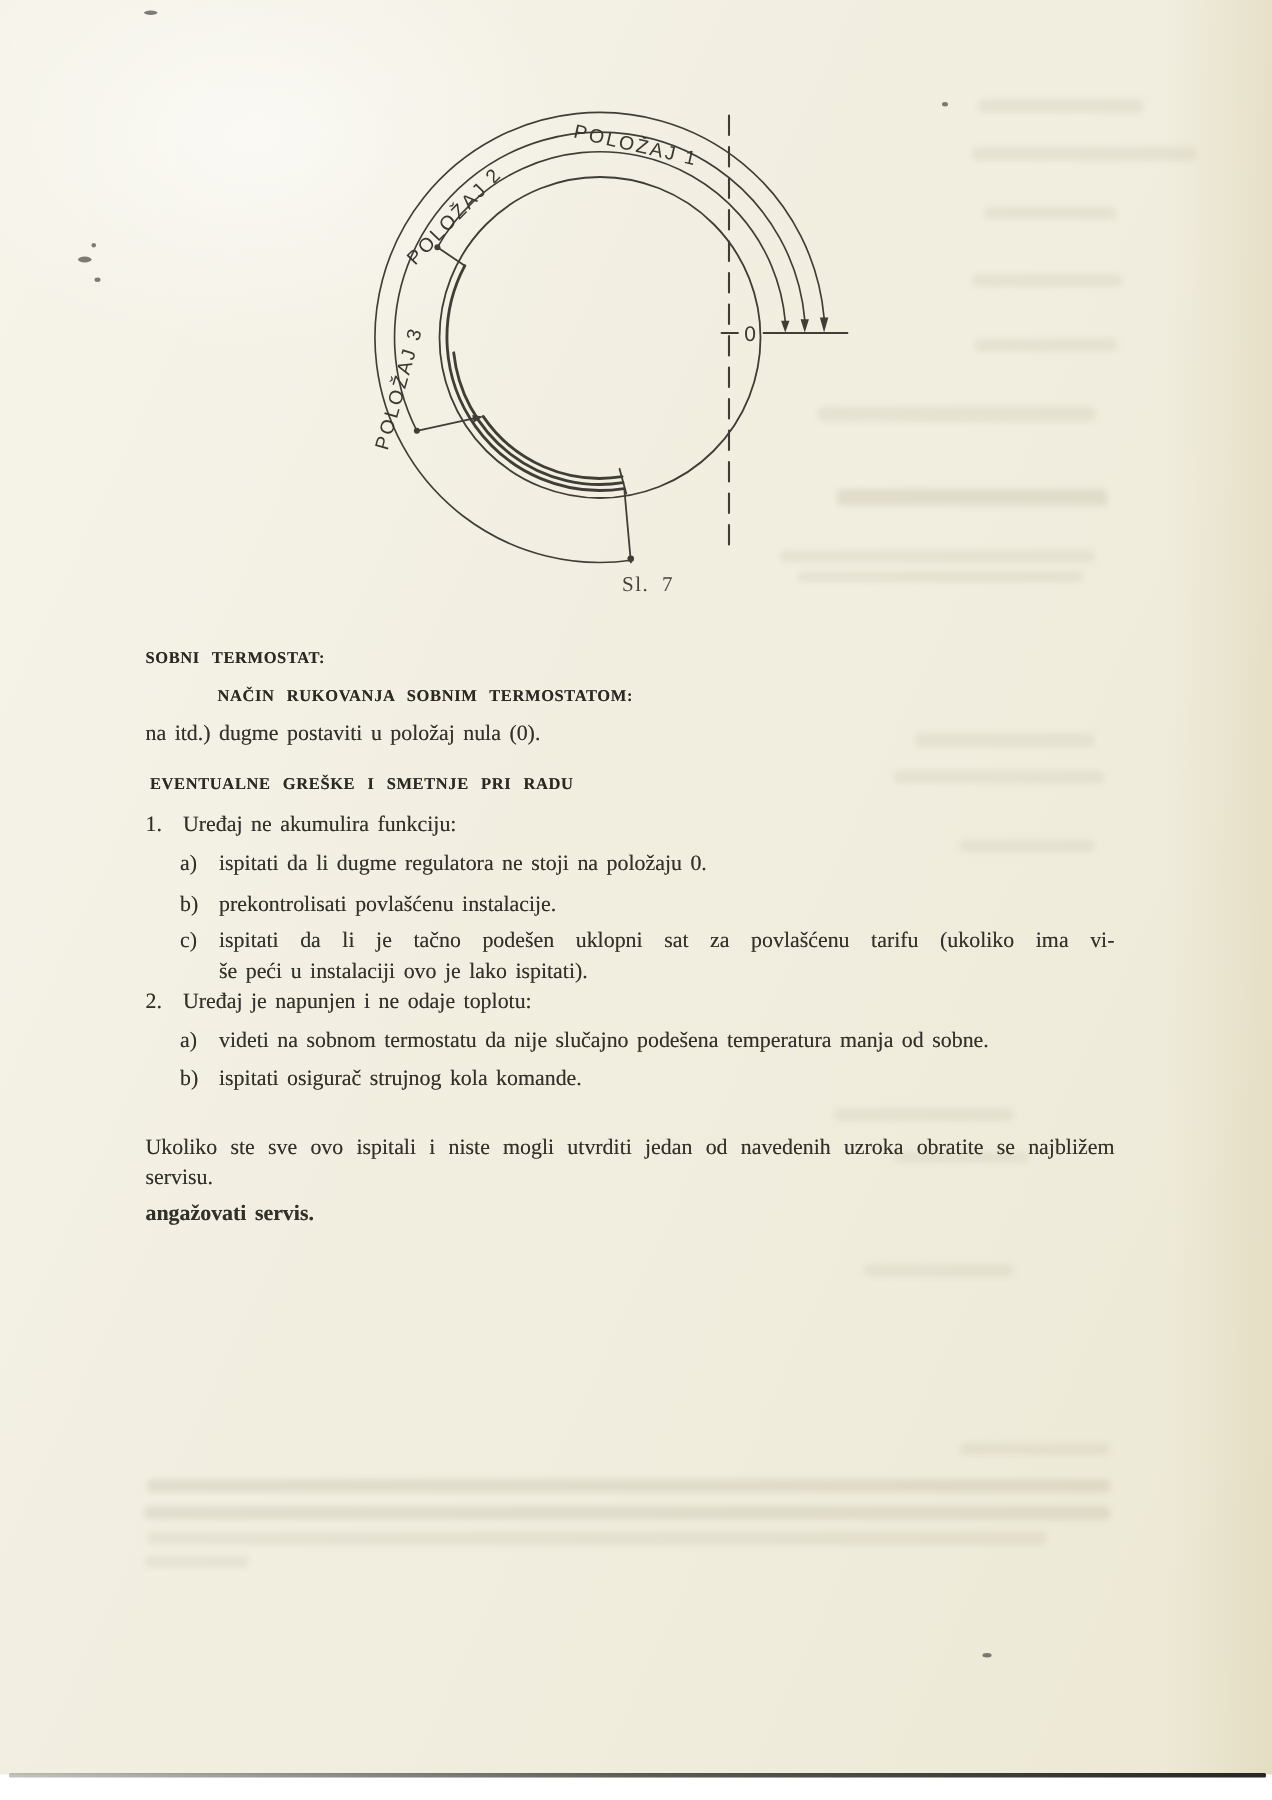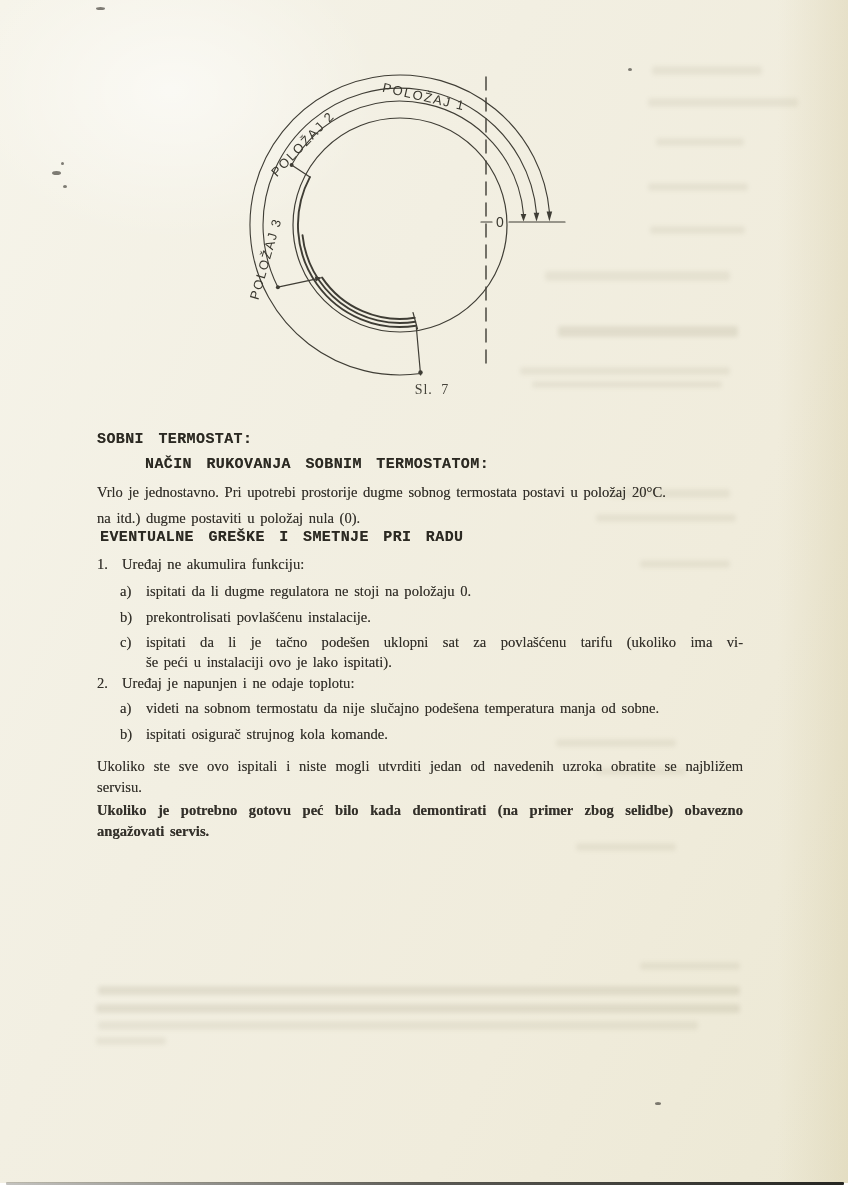--- a/index.html
+++ b/index.html
@@ -21,21 +21,21 @@
   .speck{position:absolute;background:#4b4841;opacity:.7;border-radius:50%;filter:blur(.4px);}
 
   .figure-svg{position:absolute;left:170px;top:55px;width:450px;height:360px;}
   .fig-label{font-family:"Liberation Sans",sans-serif;font-size:13px;letter-spacing:1.6px;fill:#39372e;}
   .fig-num{font-family:"Liberation Sans",sans-serif;font-size:14px;fill:#39372e;}
   .fig-caption{font-family:"Liberation Serif",serif;font-size:14px;letter-spacing:1px;word-spacing:4px;fill:#45433a;}
 
   .content{position:absolute;left:97px;top:430px;width:646px;
            font-size:14.6px;line-height:20.5px;color:#33302a;word-spacing:2px;
            text-shadow:0 0 .35px rgba(50,46,38,.55);}
-  .hd{font-weight:bold;font-size:15px;line-height:19px;letter-spacing:.4px;word-spacing:5px;color:#2b2922;font-family:Liberation Mono, monospace;}
+  .hd{font-weight:bold;font-size:11px;line-height:19px;letter-spacing:.4px;word-spacing:5px;color:#2b2922;}
   .j{text-align:justify;text-align-last:justify;}
   .num-row{display:flex;}
   .num{flex:0 0 25px;}
   .sub{display:flex;margin-left:23px;}
   .slb{flex:0 0 26px;}
   .stx{flex:1;}
   .bold{font-weight:bold;}
 </style>
 </head>
 <body>
@@ -108,26 +108,25 @@
       <text class="fig-label" text-anchor="middle" transform="translate(100,205) rotate(-74)">POLOŽAJ 3</text>
       <text class="fig-num" text-anchor="middle" x="330" y="172">0</text>
       <text class="fig-caption" text-anchor="middle" x="262" y="339">Sl. 7</text>
     </svg>
 
     <div class="content">
 
       <div class="hd">SOBNI TERMOSTAT:</div>
 
       <div class="hd" style="margin-top:6px;margin-left:48px;">NAČIN RUKOVANJA SOBNIM TERMOSTATOM:</div>
-      <div style="margin-top:8px;">Vrlo je jednostavno. Pri upotrebi prostorije dugme sobnog termostata postavi u položaj 20°C.</div>
       <div style="margin-top:5px;">
         <div>na itd.) dugme postaviti u položaj nula (0).</div>
       </div>
 
-      <div class="hd" style="margin-top:0;padding-left:3px;">EVENTUALNE GREŠKE I SMETNJE PRI RADU</div>
+      <div class="hd" style="margin-top:14px;padding-left:3px;">EVENTUALNE GREŠKE I SMETNJE PRI RADU</div>
 
       <div class="num-row" style="margin-top:7px;">
         <div class="num">1.</div>
         <div>Uređaj ne akumulira funkciju:</div>
       </div>
       <div class="sub" style="margin-top:6px;">
         <div class="slb">a)</div>
         <div class="stx">ispitati da li dugme regulatora ne stoji na položaju 0.</div>
       </div>
       <div class="sub" style="margin-top:6px;">
@@ -148,26 +147,25 @@
       </div>
       <div class="sub" style="margin-top:5px;">
         <div class="slb">a)</div>
         <div class="stx">videti na sobnom termostatu da nije slučajno podešena temperatura manja od sobne.</div>
       </div>
       <div class="sub" style="margin-top:5px;">
         <div class="slb">b)</div>
         <div class="stx">ispitati osigurač strujnog kola komande.</div>
       </div>
 
-      <div style="margin-top:12px;">
+      <div style="margin-top:25px;">
         <div class="j">Ukoliko ste sve ovo ispitali i niste mogli utvrditi jedan od navedenih uzroka obratite se najbližem</div>
         <div>servisu.</div>
       </div>
 
       <div class="bold" style="margin-top:3px;">
-        <div class="j">Ukoliko je potrebno gotovu peć bilo kada demontirati (na primer zbog selidbe) obavezno</div>
         <div>angažovati servis.</div>
       </div>
 
     </div>
   </div>
   <div class="paper-edge"></div>
 </div>
 
 </body></html>

